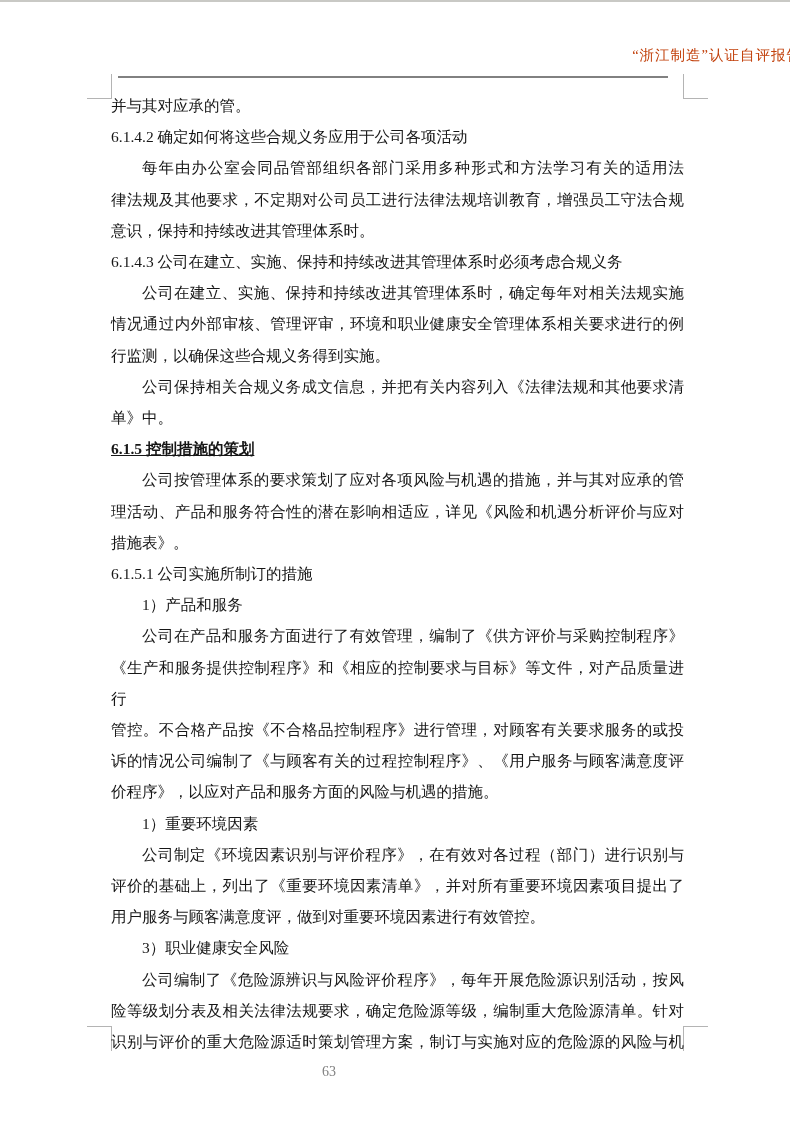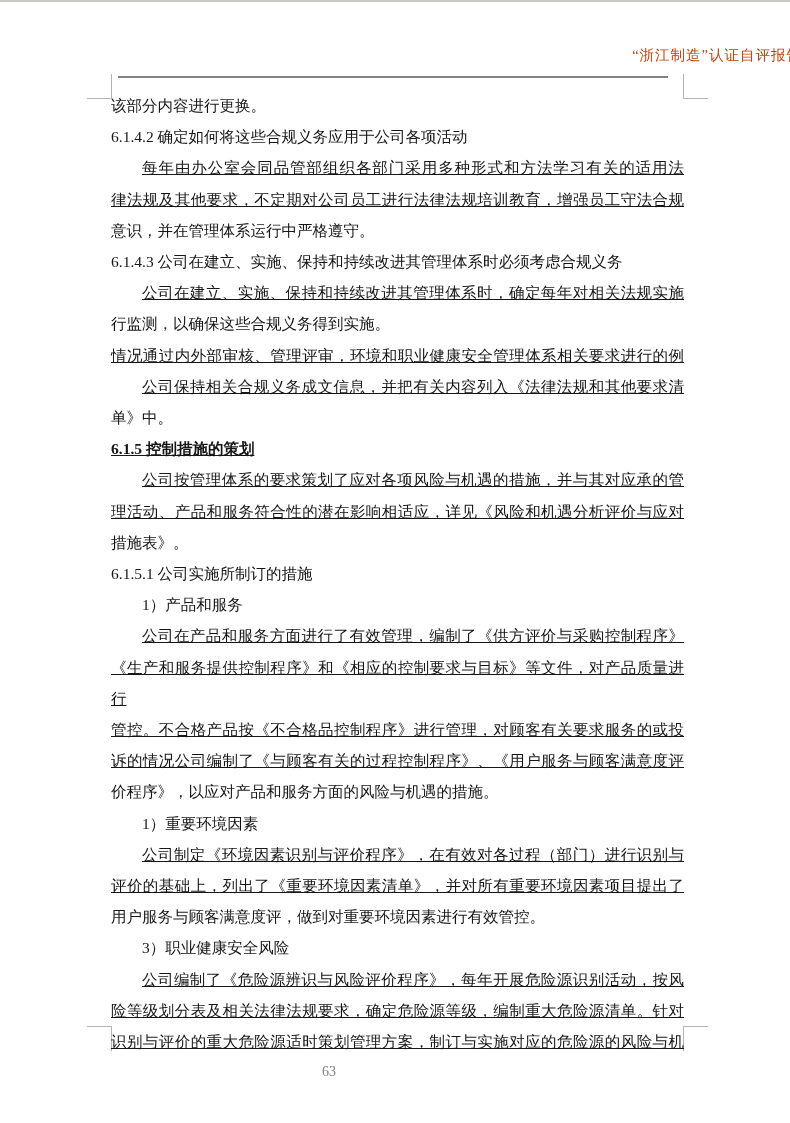--- a/index.html
+++ b/index.html
@@ -55,21 +55,20 @@
   }
   .line {
     width: 100%;
     white-space: nowrap;
     text-align: left;
   }
   .line.fill {
     white-space: normal;
     text-align: justify;
     text-align-last: justify;
-    text-decoration: underline;
   }
   .line.indent { text-indent: 2em; }
   .line.bold   { font-weight: bold; text-decoration: underline; }
   #footer-page-number {
     position: absolute;
     left: 0; top: 1062px;
     width: 658px;
     text-align: center;
     font-size: 14px;
     line-height: 20px;
@@ -85,29 +84,29 @@
   <div id="header-title">“浙江制造”认证自评报告</div>
 
   <div id="header-rule"></div>
 
   <div id="crop-tl" class="crop-mark"></div>
   <div id="crop-tr" class="crop-mark"></div>
   <div id="crop-bl" class="crop-mark"></div>
   <div id="crop-br" class="crop-mark"></div>
 
   <div id="content">
-      <div class="line">该部分内容进行更换。</div>
+      <div class="line">并与其对应承的管。</div>
       <div class="line">6.1.4.2 确定如何将这些合规义务应用于公司各项活动</div>
       <div class="line fill indent">每年由办公室会同品管部组织各部门采用多种形式和方法学习有关的适用法</div>
       <div class="line fill">律法规及其他要求，不定期对公司员工进行法律法规培训教育，增强员工守法合规</div>
-      <div class="line">意识，并在管理体系运行中严格遵守。</div>
+      <div class="line">意识，保持和持续改进其管理体系时。</div>
       <div class="line">6.1.4.3 公司在建立、实施、保持和持续改进其管理体系时必须考虑合规义务</div>
       <div class="line fill indent">公司在建立、实施、保持和持续改进其管理体系时，确定每年对相关法规实施</div>
+      <div class="line fill">情况通过内外部审核、管理评审，环境和职业健康安全管理体系相关要求进行的例</div>
       <div class="line">行监测，以确保这些合规义务得到实施。</div>
-      <div class="line fill">情况通过内外部审核、管理评审，环境和职业健康安全管理体系相关要求进行的例</div>
       <div class="line fill indent">公司保持相关合规义务成文信息，并把有关内容列入《法律法规和其他要求清</div>
       <div class="line">单》中。</div>
       <div class="line bold">6.1.5 控制措施的策划</div>
       <div class="line fill indent">公司按管理体系的要求策划了应对各项风险与机遇的措施，并与其对应承的管</div>
       <div class="line fill">理活动、产品和服务符合性的潜在影响相适应，详见《风险和机遇分析评价与应对</div>
       <div class="line">措施表》。</div>
       <div class="line">6.1.5.1 公司实施所制订的措施</div>
       <div class="line indent">1）产品和服务</div>
       <div class="line fill indent">公司在产品和服务方面进行了有效管理，编制了《供方评价与采购控制程序》</div>
       <div class="line fill">《生产和服务提供控制程序》和《相应的控制要求与目标》等文件，对产品质量进行</div>

